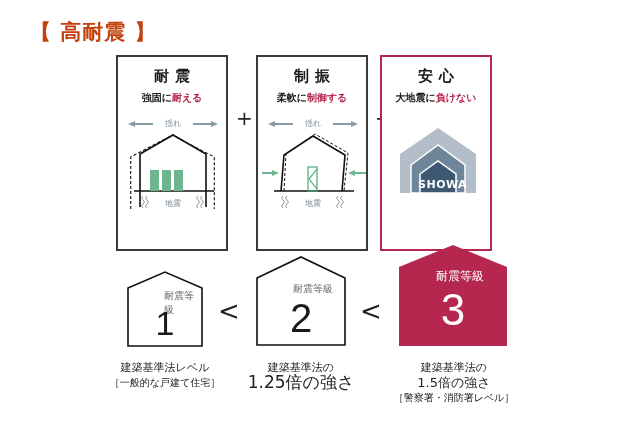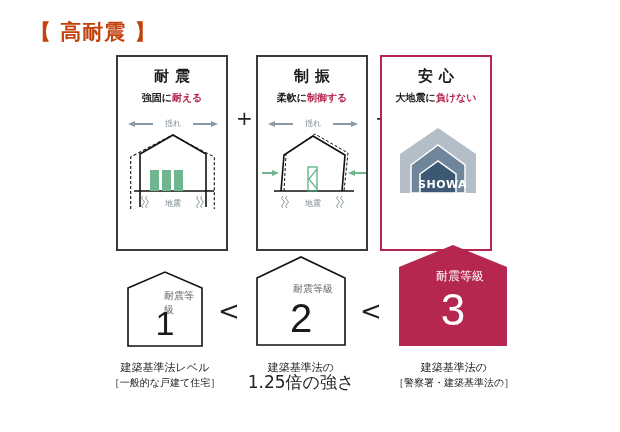--- a/index.html
+++ b/index.html
@@ -122,14 +122,15 @@
 <div class="desc" style="left:106px;top:360px;width:118px;">
   <span>建築基準法レベル</span>
   <span class="note">［一般的な戸建て住宅］</span>
 </div>
 <div class="desc" style="left:240px;top:360px;width:122px;">
   <span style="display:block;">建築基準法の</span>
   <span style="display:block;font-size:17px;">1.25倍の強さ</span>
 </div>
 <div class="desc" style="left:384px;top:360px;width:140px;">
   <span style="display:block;">建築基準法の</span>
-  <span class="note">［警察署・建築基準法の］</span>
+  <span style="display:block;font-size:13px;">1.5倍の強さ</span>
+  <span class="note">［警察署・消防署レベル］</span>
 </div>
 
 </body></html>

